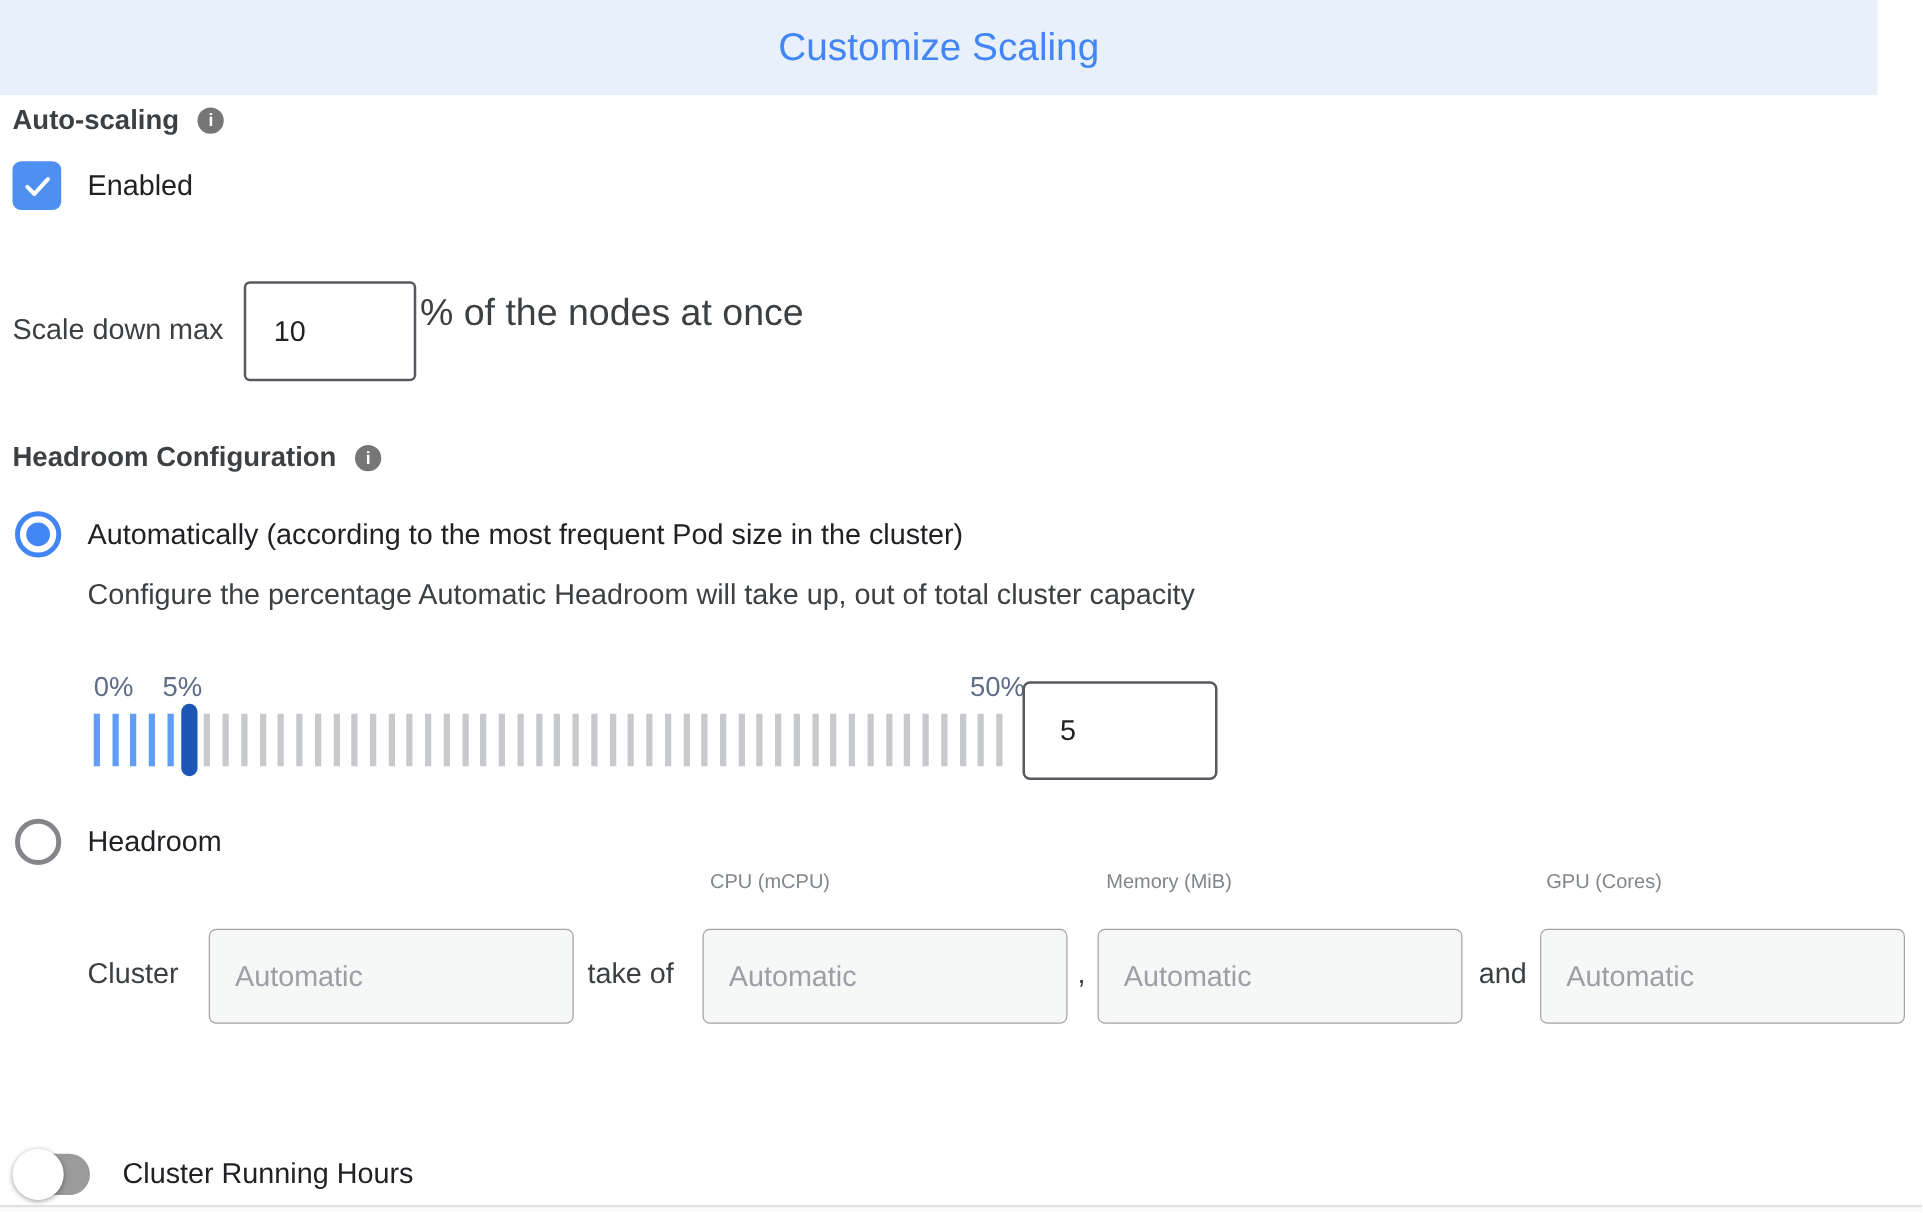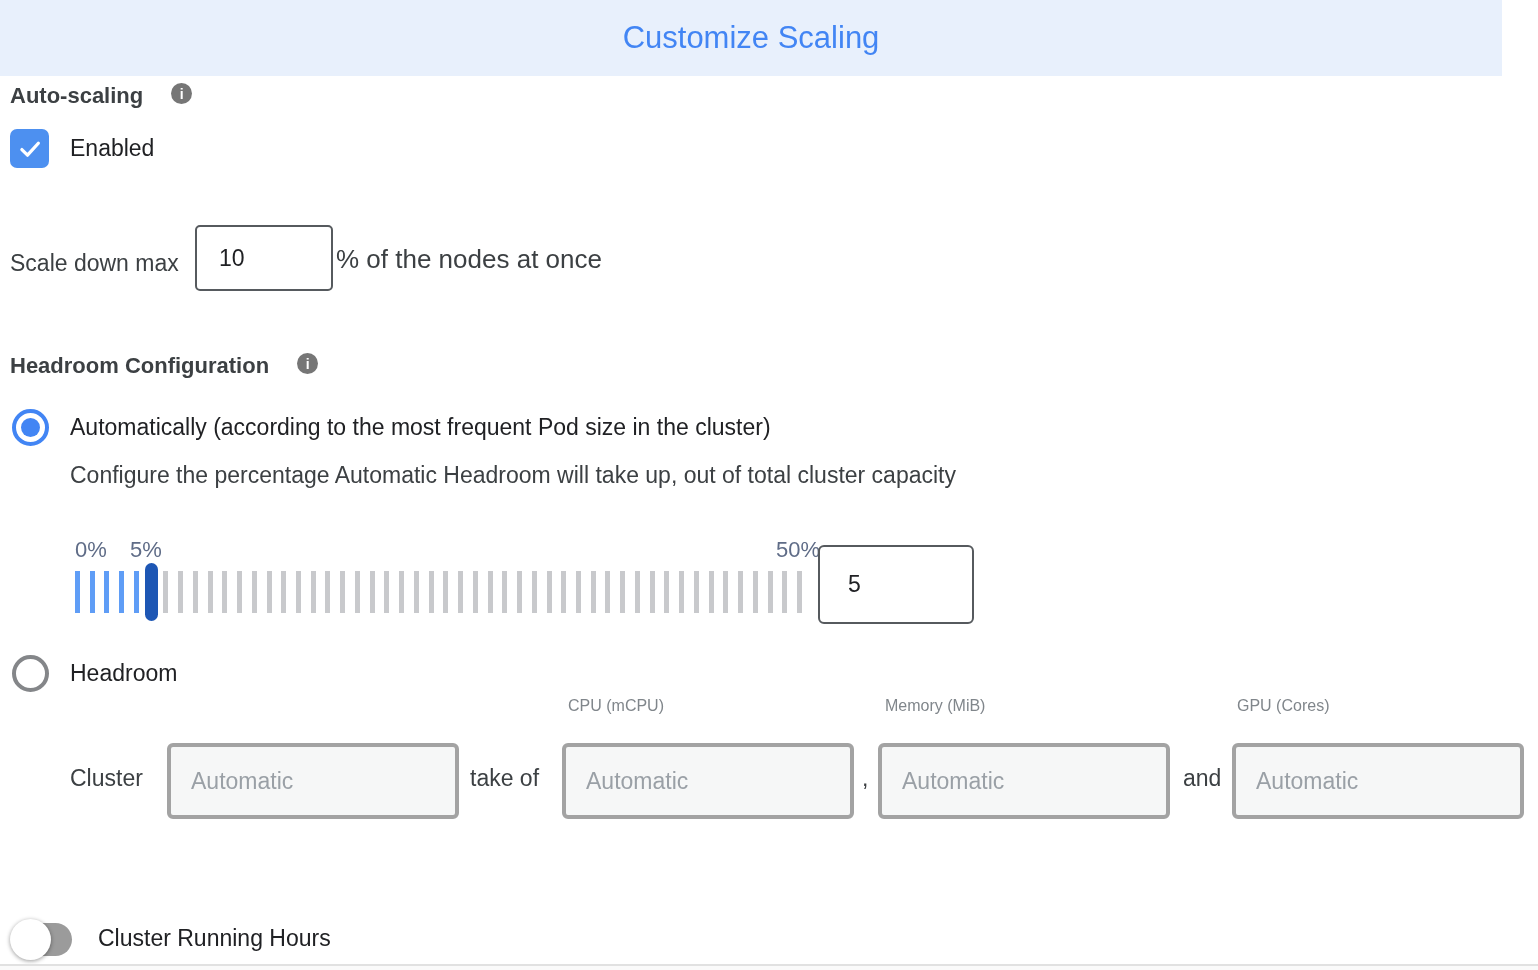--- a/index.html
+++ b/index.html
@@ -22,21 +22,21 @@
     background: var(--header-bg, #e8f0fc);
   }
   .header .title {
     width: 100%; text-align: center; line-height: 76px;
     font-size: 31px; color: var(--accent, #4285f4);
   }
 
   
   .section-heading {
     position: absolute; font-size: 22px; font-weight: bold; color: #3c4043;
-    display: flex; align-items: flex-start; gap: 28px;
+    display: flex; align-items: center; gap: 15px;
   }
   .info-icon {
     width: 21px; height: 21px; border-radius: 50%;
     background: #767676; color: #ffffff;
     font-size: 14px; font-weight: bold; font-style: normal;
     display: inline-flex; align-items: center; justify-content: center;
     line-height: 1; cursor: pointer;
   }
 
   
@@ -47,26 +47,26 @@
   }
   .checkbox svg { width: 26px; height: 26px; }
   .checkbox-label {
     position: absolute; left: 70px; top: 129px; height: 39px;
     line-height: 39px; font-size: 23px; color: #202124;
   }
 
   
   .scale-label { position: absolute; left: 10px; top: 250px; font-size: 23px; }
   .scale-input {
-    position: absolute; left: 195px; top: 225px; width: 138px; height: 66px;
+    position: absolute; left: 195px; top: 225px; width: 138px; height: 80px;
     border: 2px solid #565a5e; border-radius: 5px; background: #ffffff;
     font-size: 23px; color: #202124; padding-left: 22px;
     font-family: "Liberation Sans", "DejaVu Sans", sans-serif; outline: none;
   }
-  .scale-suffix { position: absolute; left: 336px; top: 244px; font-size: 26px; }
+  .scale-suffix { position: absolute; left: 336px; top: 234px; font-size: 30px; }
 
   
   .radio {
     position: absolute; width: 37px; height: 37px; border-radius: 50%;
     background: #ffffff; cursor: pointer;
     display: flex; align-items: center; justify-content: center;
   }
   .radio.selected { border: 4px solid var(--accent, #4285f4); }
   .radio.selected .dot { width: 19px; height: 19px; border-radius: 50%; background: var(--accent, #4285f4); }
   .radio.unselected { border: 4px solid #848689; }
@@ -92,21 +92,21 @@
     font-family: "Liberation Sans", "DejaVu Sans", sans-serif; outline: none;
   }
 
   
   .col-header { position: absolute; top: 697px; font-size: 16px; color: #80868b; }
 
   
   .reserve-text { position: absolute; top: 765px; font-size: 23px; color: #3c4043; }
   .auto-input {
     position: absolute; top: 743px; width: 292px; height: 76px;
-    background: #f6f7f7; border: 4px solid #a3a3a3; border-radius: 6px;
+    background: #f6f7f7; border: 1px solid #a3a3a3; border-radius: 6px;
     font-size: 23px; color: #202124; padding-left: 20px;
     font-family: "Liberation Sans", "DejaVu Sans", sans-serif; outline: none;
   }
   .auto-input::placeholder { color: #9aa0a6; opacity: 1; }
 
   
   .toggle { position: absolute; left: 10px; top: 916px; width: 64px; height: 46px; cursor: pointer; }
   .toggle .track {
     position: absolute; left: 4px; top: 7px; width: 58px; height: 33px;
     border-radius: 17px; background: #9b9b9b;

